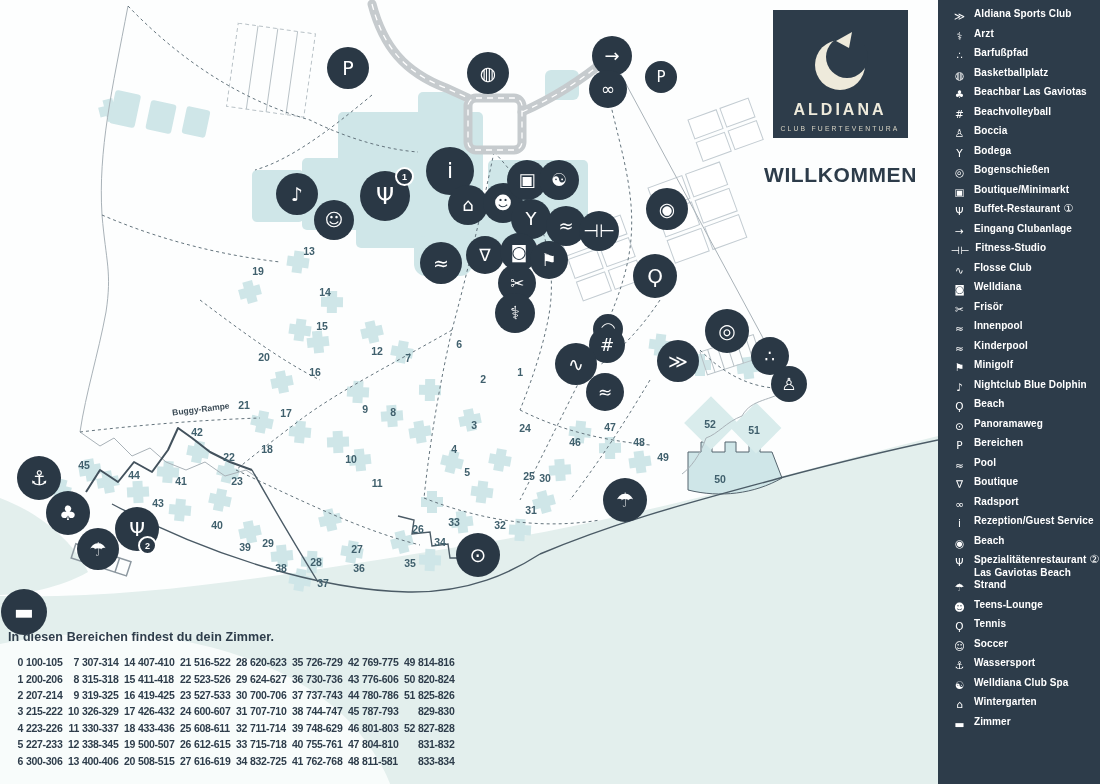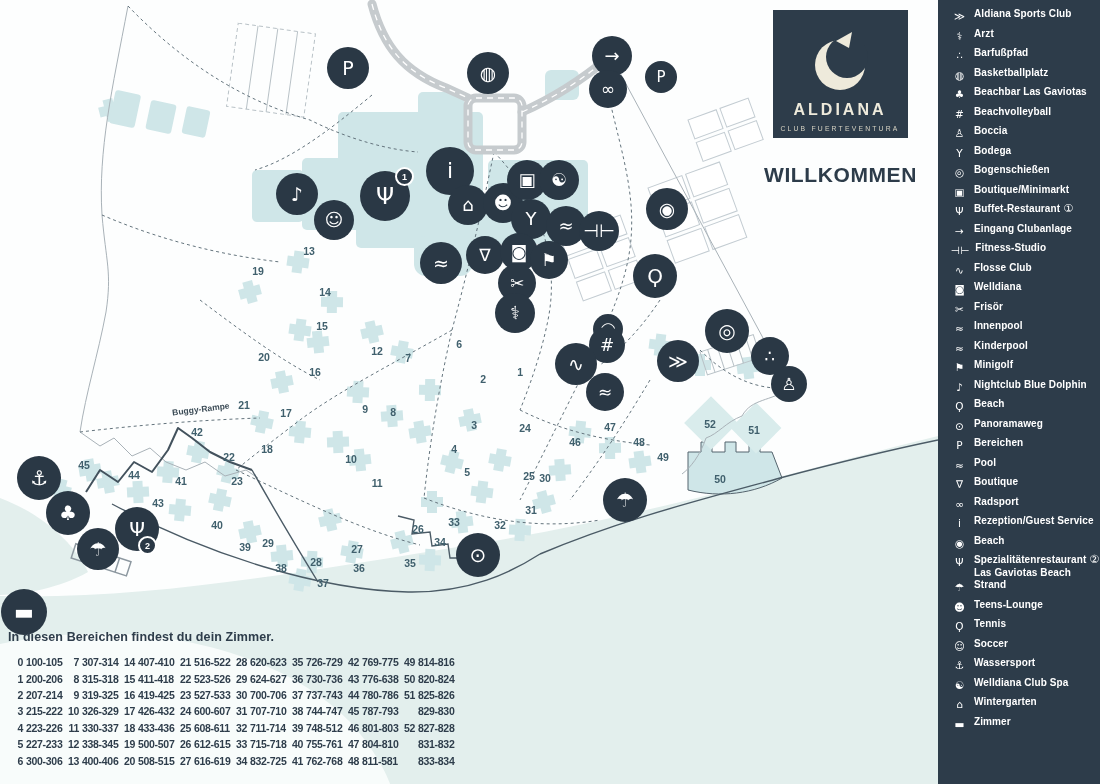--- a/index.html
+++ b/index.html
@@ -712,39 +712,39 @@
           <div class="rrow">
             <span class="rnum">37</span>
             <span class="rrng">737-743</span>
           </div>
           <div class="rrow">
             <span class="rnum">38</span>
             <span class="rrng">744-747</span>
           </div>
           <div class="rrow">
             <span class="rnum">39</span>
-            <span class="rrng">748-512</span>
+            <span class="rrng">748-629</span>
           </div>
           <div class="rrow">
             <span class="rnum">40</span>
             <span class="rrng">755-761</span>
           </div>
           <div class="rrow">
             <span class="rnum">41</span>
             <span class="rrng">762-768</span>
           </div>
         </div>
         <div class="rcol">
           <div class="rrow">
             <span class="rnum">42</span>
             <span class="rrng">769-775</span>
           </div>
           <div class="rrow">
             <span class="rnum">43</span>
-            <span class="rrng">776-638</span>
+            <span class="rrng">776-606</span>
           </div>
           <div class="rrow">
             <span class="rnum">44</span>
             <span class="rrng">780-786</span>
           </div>
           <div class="rrow">
             <span class="rnum">45</span>
             <span class="rrng">787-793</span>
           </div>
           <div class="rrow">

